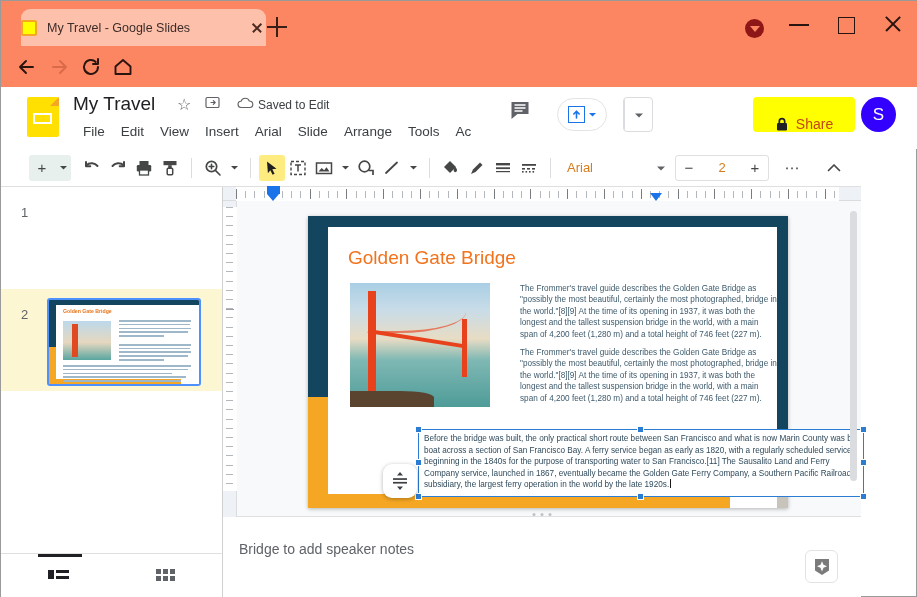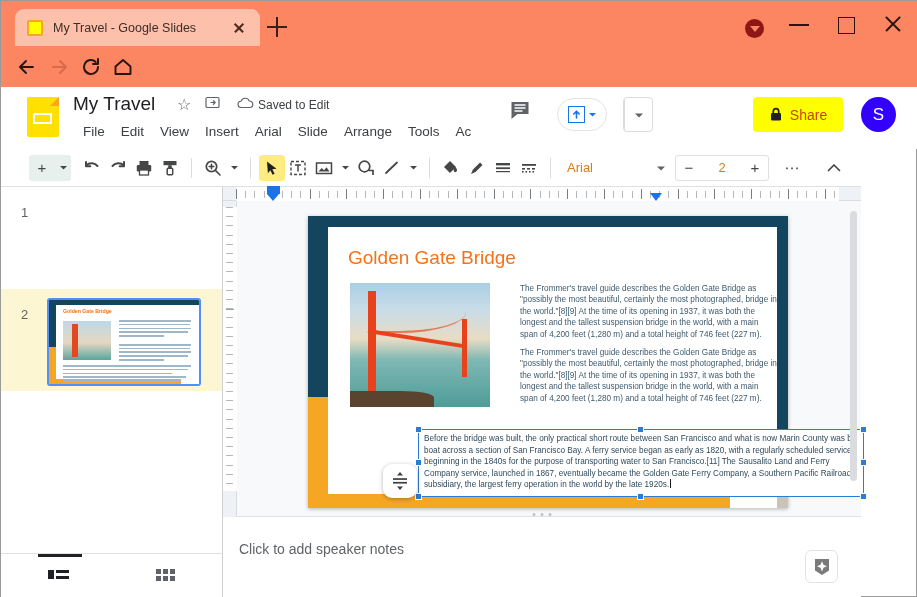--- a/index.html
+++ b/index.html
@@ -11,23 +11,23 @@
   }
   #app { position: relative; width: 917px; height: 597px; background:#fff;
          border:1px solid #9a9a9a; }
 
   
   .tabstrip {
     position:absolute; left:0; top:0; width:917px; height:45px;
     background:#fc8662;
   }
   .tab {
-    position:absolute; left:14px; top:8px; width:245px; height:37px;
+    position:absolute; left:20px; top:8px; width:245px; height:37px;
     background:#fdc0ab; border-radius:9px 9px 0 0;
-    display:flex; align-items:center; padding:0 12px;
+    display:flex; align-items:center; padding:0 0;
   }
   .tab-favicon {
     width:16px; height:16px; background:#ffff00;
     border:2px solid #f6a623; border-radius:2px; flex:0 0 auto;
   }
   .tab-title {
     font-size:12.5px; color:#3c2c28; margin-left:10px;
     white-space:nowrap; overflow:hidden; text-overflow:ellipsis; flex:1 1 auto;
   }
   .tab-close {
@@ -143,22 +143,22 @@
   }
   .comment-btn { left:508px; top:98px; position:absolute; cursor:pointer; }
   .present-grp {
     position:absolute; left:622px; top:96px; height:35px; display:flex; align-items:stretch;
     border:1px solid #dadce0; border-radius:4px; overflow:hidden;
   }
   .present-main { display:flex; align-items:center; gap:8px; padding:0 12px; cursor:pointer; }
   .present-label { font-size:14px; color:#d67c1c; }
   .present-caret { width:28px; border-left:1px solid #dadce0; display:flex; align-items:center; justify-content:center; cursor:pointer; }
   .share-btn {
-    position:absolute; left:752px; top:96px; width:90px; height:35px; background:#ffff00;
-    border-radius:4px; display:flex; align-items:center; justify-content:center; gap:7px; cursor:pointer;
+    position:absolute; left:752px; top:96px; width:102px; height:35px; background:#ffff00;
+    border-radius:4px; display:flex; align-items:flex-end; justify-content:center; gap:7px; cursor:pointer;
   }
   .share-label { font-size:14px; color:#c24618; }
   .avatar-app {
     position:absolute; left:860px; top:96px; width:35px; height:35px; border-radius:50%;
     background:#3300ff; color:#fff; text-align:center; line-height:35px; font-size:17px;
   }
   .upload-pill {
     position:absolute; left:556px; top:97px; width:50px; height:33px; border:1px solid #e3e3e3;
     border-radius:17px; display:flex; align-items:center; justify-content:center; gap:3px; cursor:pointer;
   }
@@ -775,21 +775,21 @@
 
     <div class="dots-bot">
       <span></span>
         <span></span>
         <span></span>
     </div>
     <div class="vscroll"></div>
   </div>
 
   <div class="notes">
-    <div class="notes-text">Click to add speaker notes</div>
+    <div class="notes-text">Bridge to add speaker notes</div>
     <div class="explore-btn">
       <svg width="20" height="20" viewBox="0 0 20 20">
           <path d="M3 2h14v11.5l-7 4.5-7-4.5z" fill="#7b7b7b"></path>
           <path d="M10 4.2l1.5 3.6L15 9.3l-3.5 1.5L10 14.4 8.5 10.8 5 9.3l3.5-1.5z" fill="#fff"></path>
         </svg>
     </div>
   </div>
 
 
 </div>

